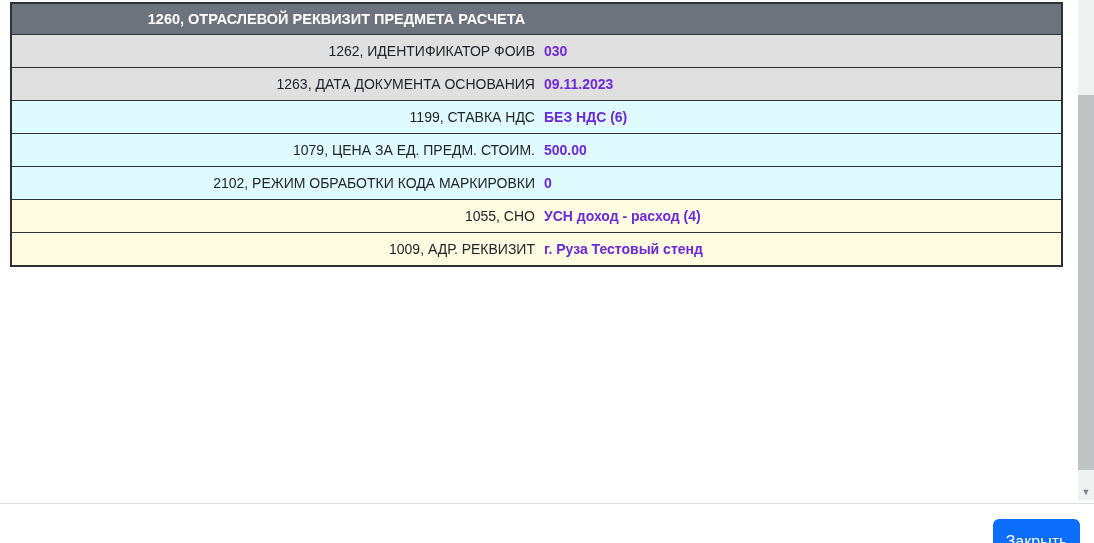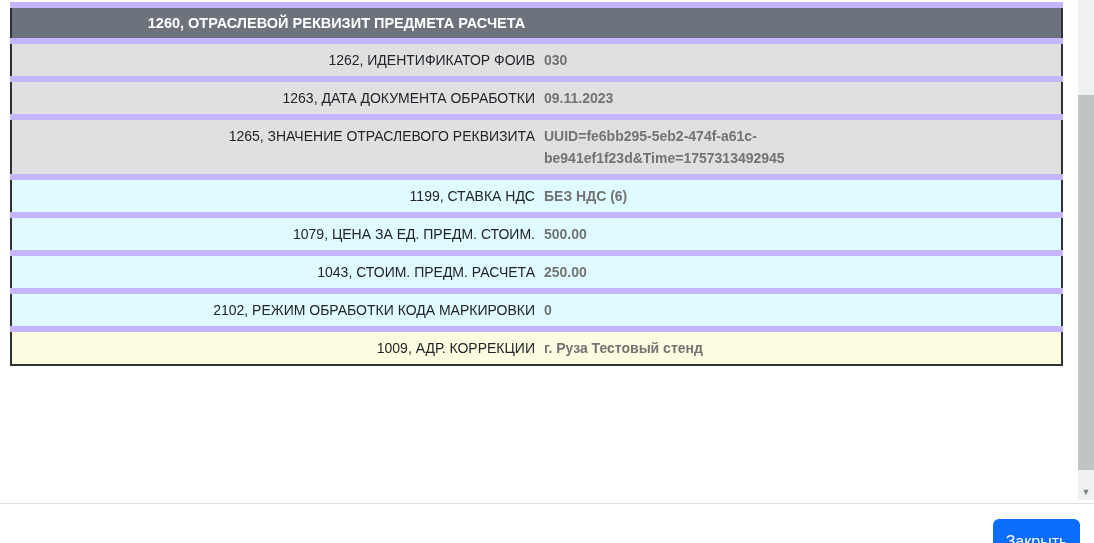--- a/index.html
+++ b/index.html
@@ -9,33 +9,33 @@
   }
   .stage { position:absolute; inset:0; width:1094px; height:543px; }
 
   
   table.attrs {
     position:absolute; left:10px; top:2px; width:1053px;
     border-collapse:collapse; table-layout:fixed;
     border:2px solid #2d3237; font-size:14px;
   }
   table.attrs th, table.attrs td {
-    border-top:6px solid #c4b5fd; border-bottom:1px solid #2d3237;
+    border-top:1px solid #c4b5fd; border-bottom:1px solid #2d3237;
   }
   th.hdr {
     background:var(--header-bg,#6d737d); color:#ffffff; font-weight:700;
     text-align:center; font-size:14.5px; line-height:20px;
     padding:5px 400px 5px 0;
   }
   td.label {
     text-align:right; padding:5px 4px; line-height:22px;
     color:#212529; white-space:nowrap; vertical-align:top; overflow:visible;
   }
   td.value {
-    font-weight:700; color:#737373; padding:5px 0 5px 5px;
+    font-weight:700; color:#6d28d9; padding:5px 0 5px 5px;
     line-height:22px; vertical-align:top;
   }
   td.value .value-inner { max-width:330px; word-wrap:break-word; }
   tr.g-gray  td { background:var(--row-gray,#e0e0e1); }
   tr.g-cyan  td { background:var(--row-cyan,#dffbff); }
   tr.g-yellow td { background:var(--row-yellow,#fffde1); }
 
   
   .scroll-track {
     position:absolute; left:1078px; top:0; width:16px; height:500px;
@@ -82,65 +82,59 @@
     </thead>
     <tbody id="table-body">
     <tr class="g-gray">
       <td class="label">1262, ИДЕНТИФИКАТОР ФОИВ</td>
       <td class="value">
         <div class="value-inner">030</div>
       </td>
     </tr>
 
     <tr class="g-gray">
-      <td class="label">1263, ДАТА ДОКУМЕНТА ОБРАБОТКИ</td>
+      <td class="label">1263, ДАТА ДОКУМЕНТА ОСНОВАНИЯ</td>
       <td class="value">
         <div class="value-inner">09.11.2023</div>
       </td>
     </tr>
 
 
-    <tr class="g-gray">
-      <td class="label">1265, ЗНАЧЕНИЕ ОТРАСЛЕВОГО РЕКВИЗИТА</td>
-      <td class="value">
-        <div class="value-inner">UUID=fe6bb295-5eb2-474f-a61c-be941ef1f23d&amp;Time=1757313492945</div>
-      </td>
-    </tr>
 
     <tr class="g-cyan">
       <td class="label">1199, СТАВКА НДС</td>
       <td class="value">
         <div class="value-inner">БЕЗ НДС (6)</div>
       </td>
     </tr>
 
     <tr class="g-cyan">
       <td class="label">1079, ЦЕНА ЗА ЕД. ПРЕДМ. СТОИМ.</td>
       <td class="value">
         <div class="value-inner">500.00</div>
       </td>
     </tr>
 
-    <tr class="g-cyan">
-      <td class="label">1043, СТОИМ. ПРЕДМ. РАСЧЕТА</td>
-      <td class="value">
-        <div class="value-inner">250.00</div>
-      </td>
-    </tr>
 
     <tr class="g-cyan">
       <td class="label">2102, РЕЖИМ ОБРАБОТКИ КОДА МАРКИРОВКИ</td>
       <td class="value">
         <div class="value-inner">0</div>
       </td>
     </tr>
 
+    <tr class="g-yellow">
+      <td class="label">1055, СНО</td>
+      <td class="value">
+        <div class="value-inner">УСН доход - расход (4)</div>
+      </td>
+    </tr>
 
     <tr class="g-yellow">
-      <td class="label">1009, АДР. КОРРЕКЦИИ</td>
+      <td class="label">1009, АДР. РЕКВИЗИТ</td>
       <td class="value">
         <div class="value-inner">г. Руза Тестовый стенд</div>
       </td>
     </tr>
 
 
 
   </tbody>
   </table>
 

